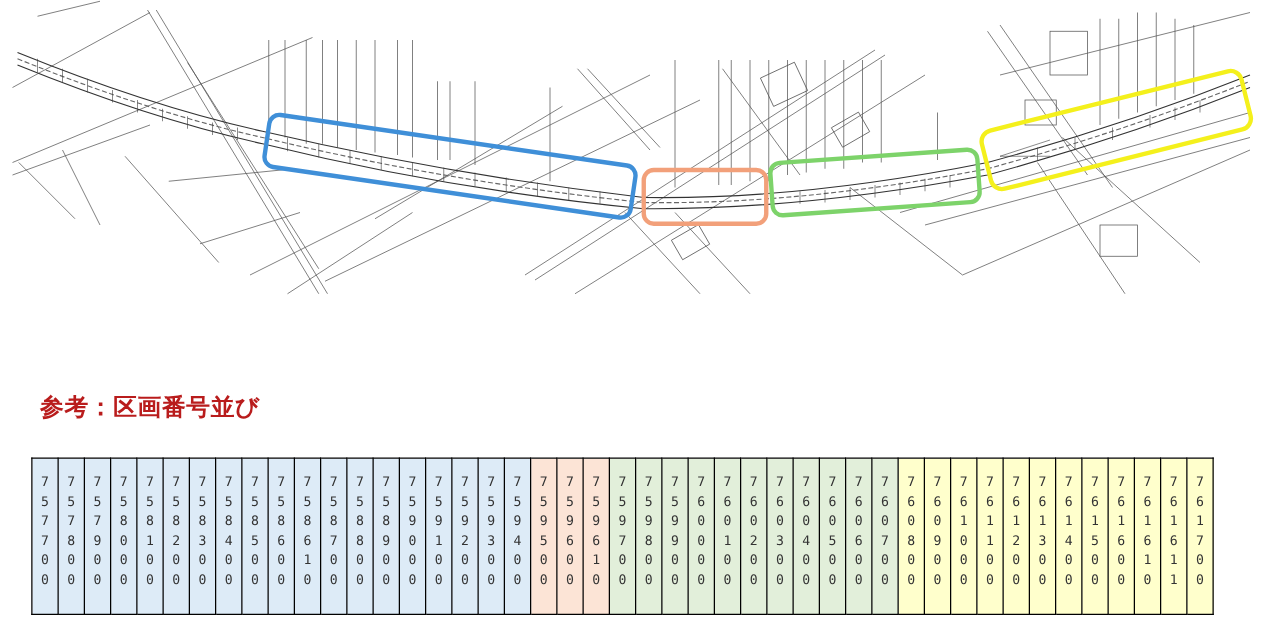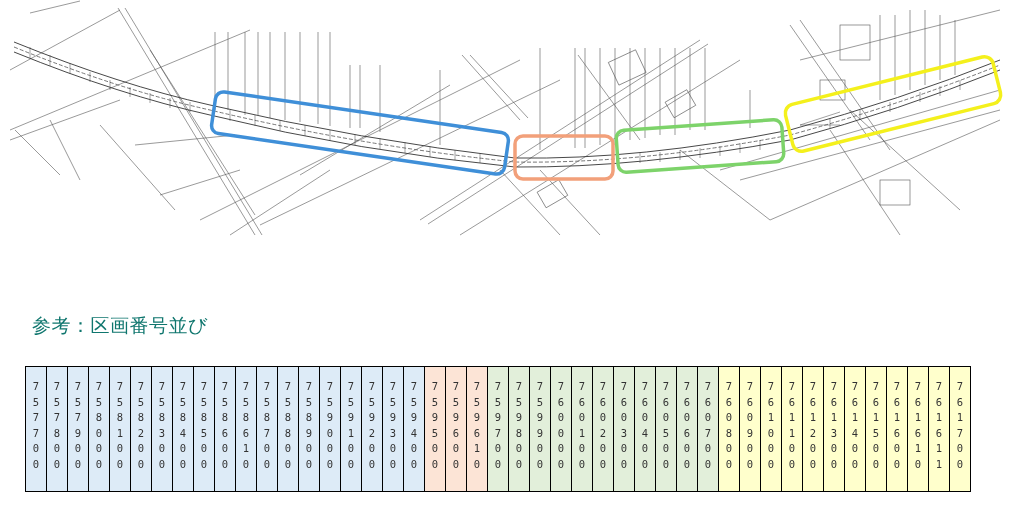--- a/index.html
+++ b/index.html
@@ -1,18 +1,18 @@
 <!DOCTYPE html>
 <html><head>
 <meta charset="utf-8">
 <style>
   html, body { margin:0; padding:0; background:#ffffff; }
   body { width:1011px; height:510px; position:relative; overflow:hidden; font-family:"DejaVu Sans", sans-serif; }
   #map { position:absolute; left:0; top:0; width:1011px; height:240px; }
-  #title { position:absolute; left:32px; top:313px; font-size:19px; font-weight:normal; color:#0f766e; letter-spacing:0.5px; }
+  #title { position:absolute; left:32px; top:313px; font-size:19px; font-weight:bold; color:#b91c1c; letter-spacing:0.5px; }
   #tbl { position:absolute; left:25px; top:366px; border-collapse:collapse; table-layout:fixed; }
   #tbl td { width:20px; height:124px; border:1px solid #000; padding:0; vertical-align:top; text-align:center; }
   #tbl td .digits { display:block; padding-top:12px; font-family:"DejaVu Sans Mono", monospace; font-size:10.5px; line-height:15.5px; color:#333; white-space:pre; }
   .g-blue { background:#DDEBF7; }
   .g-orange { background:#FCE4D6; }
   .g-green { background:#E2EFDA; }
   .g-yellow { background:#FFFFCC; }
 </style>
 </head>
 <body>

